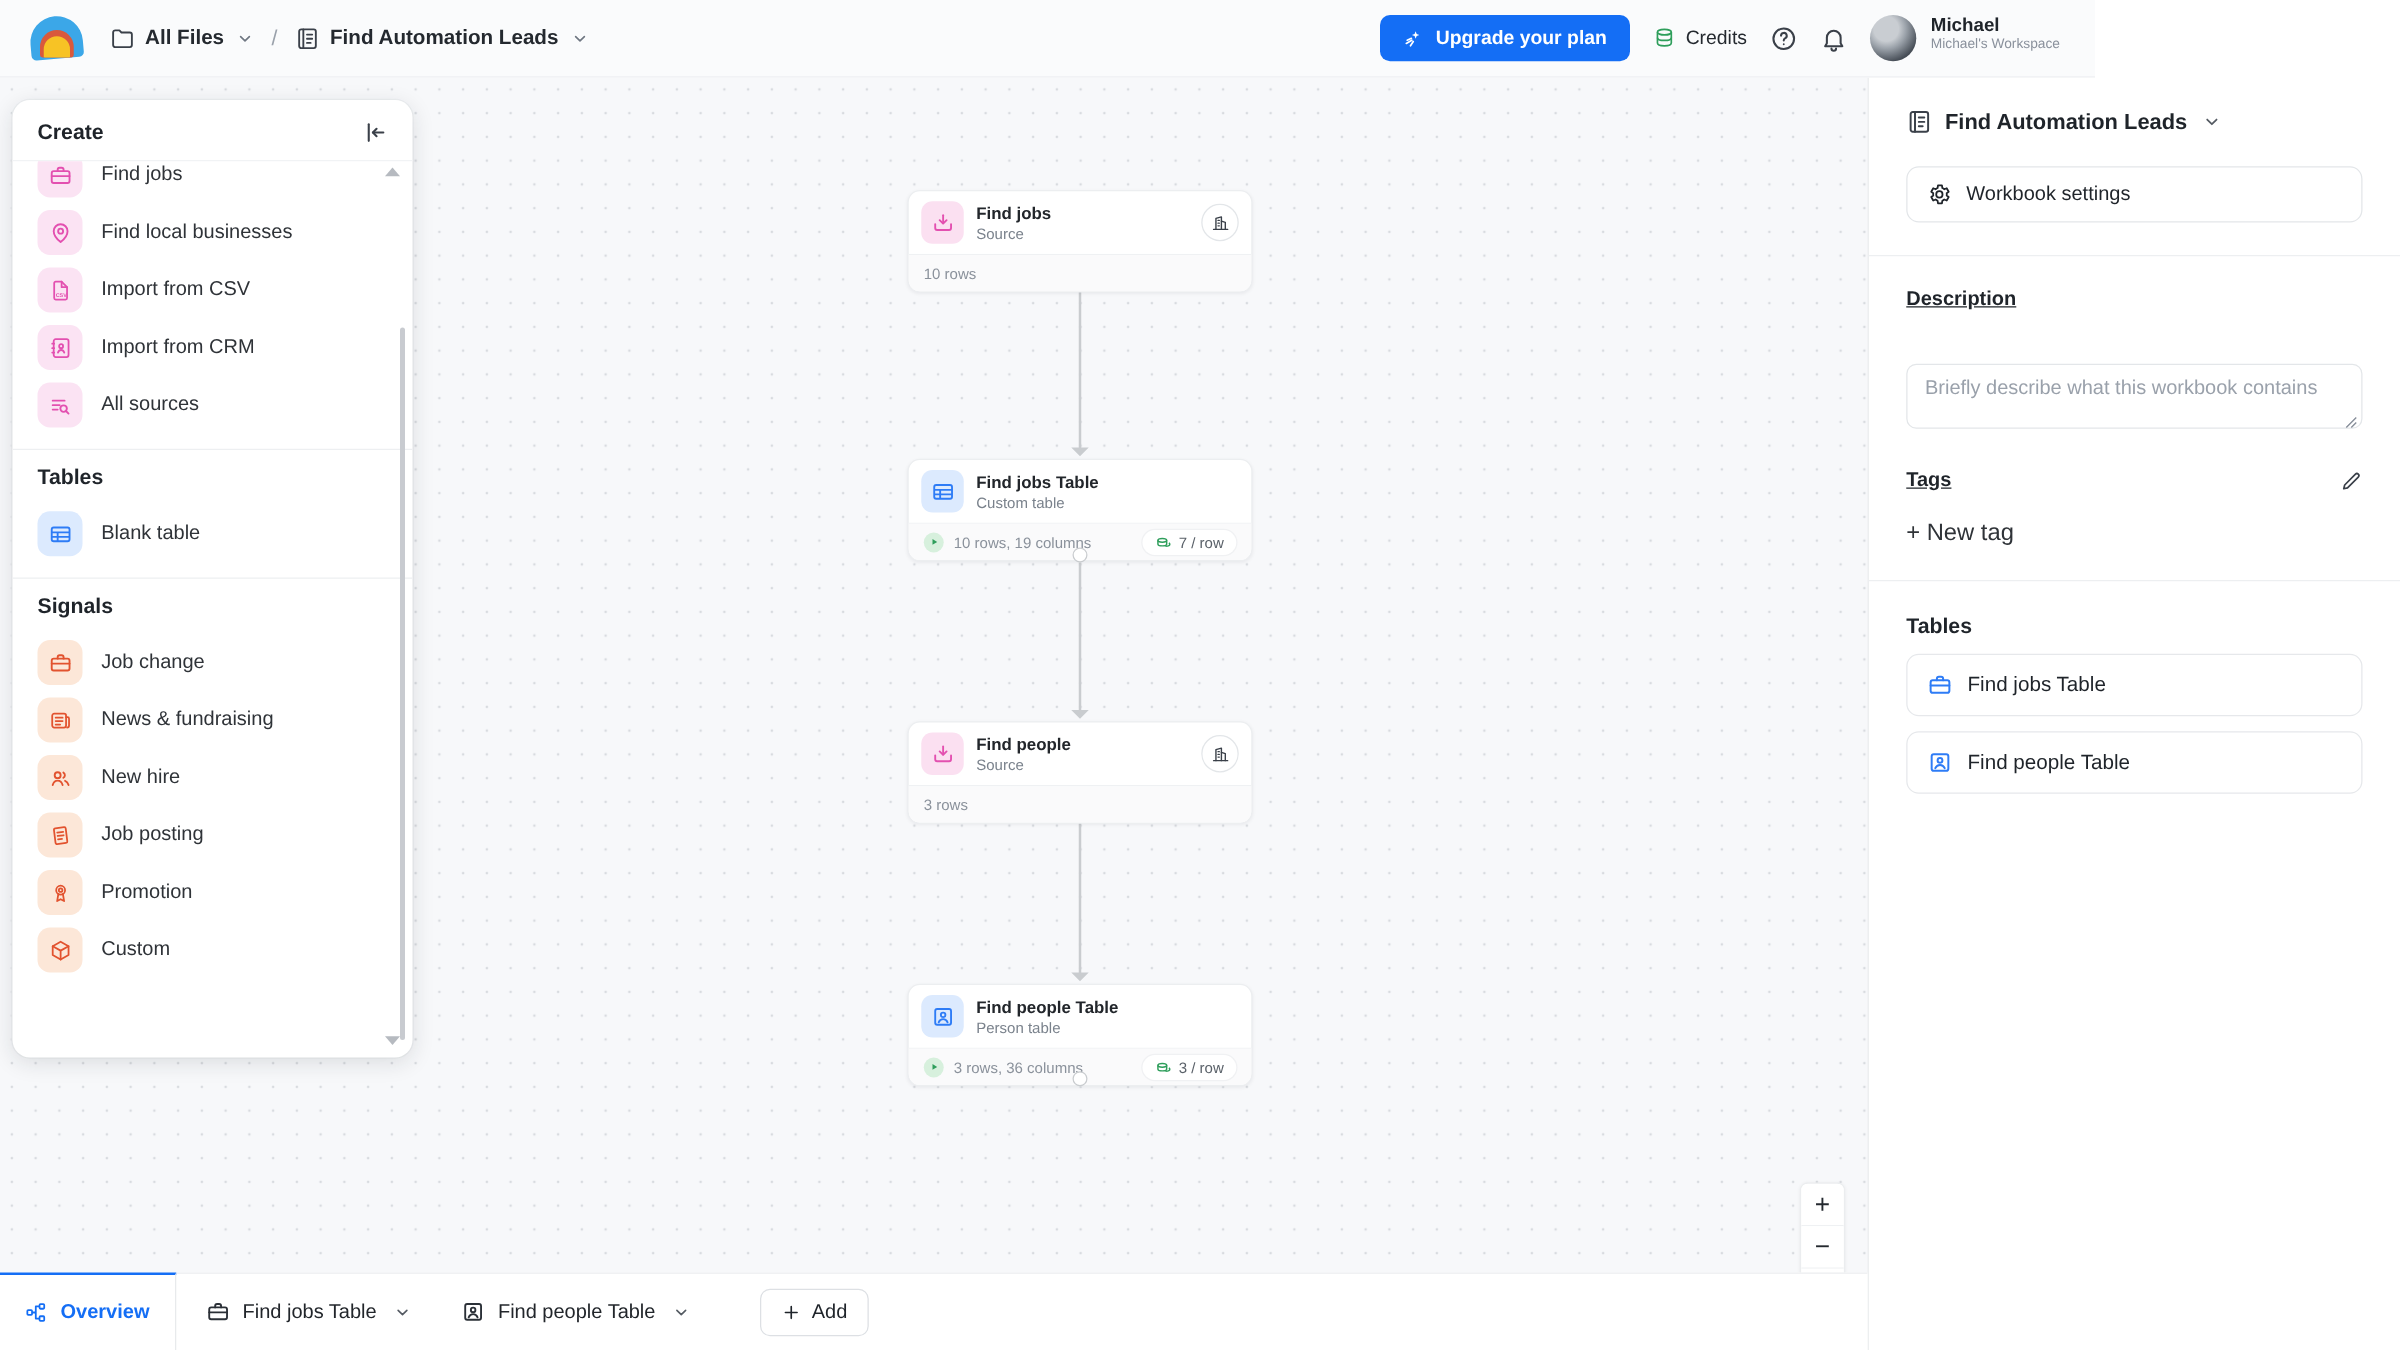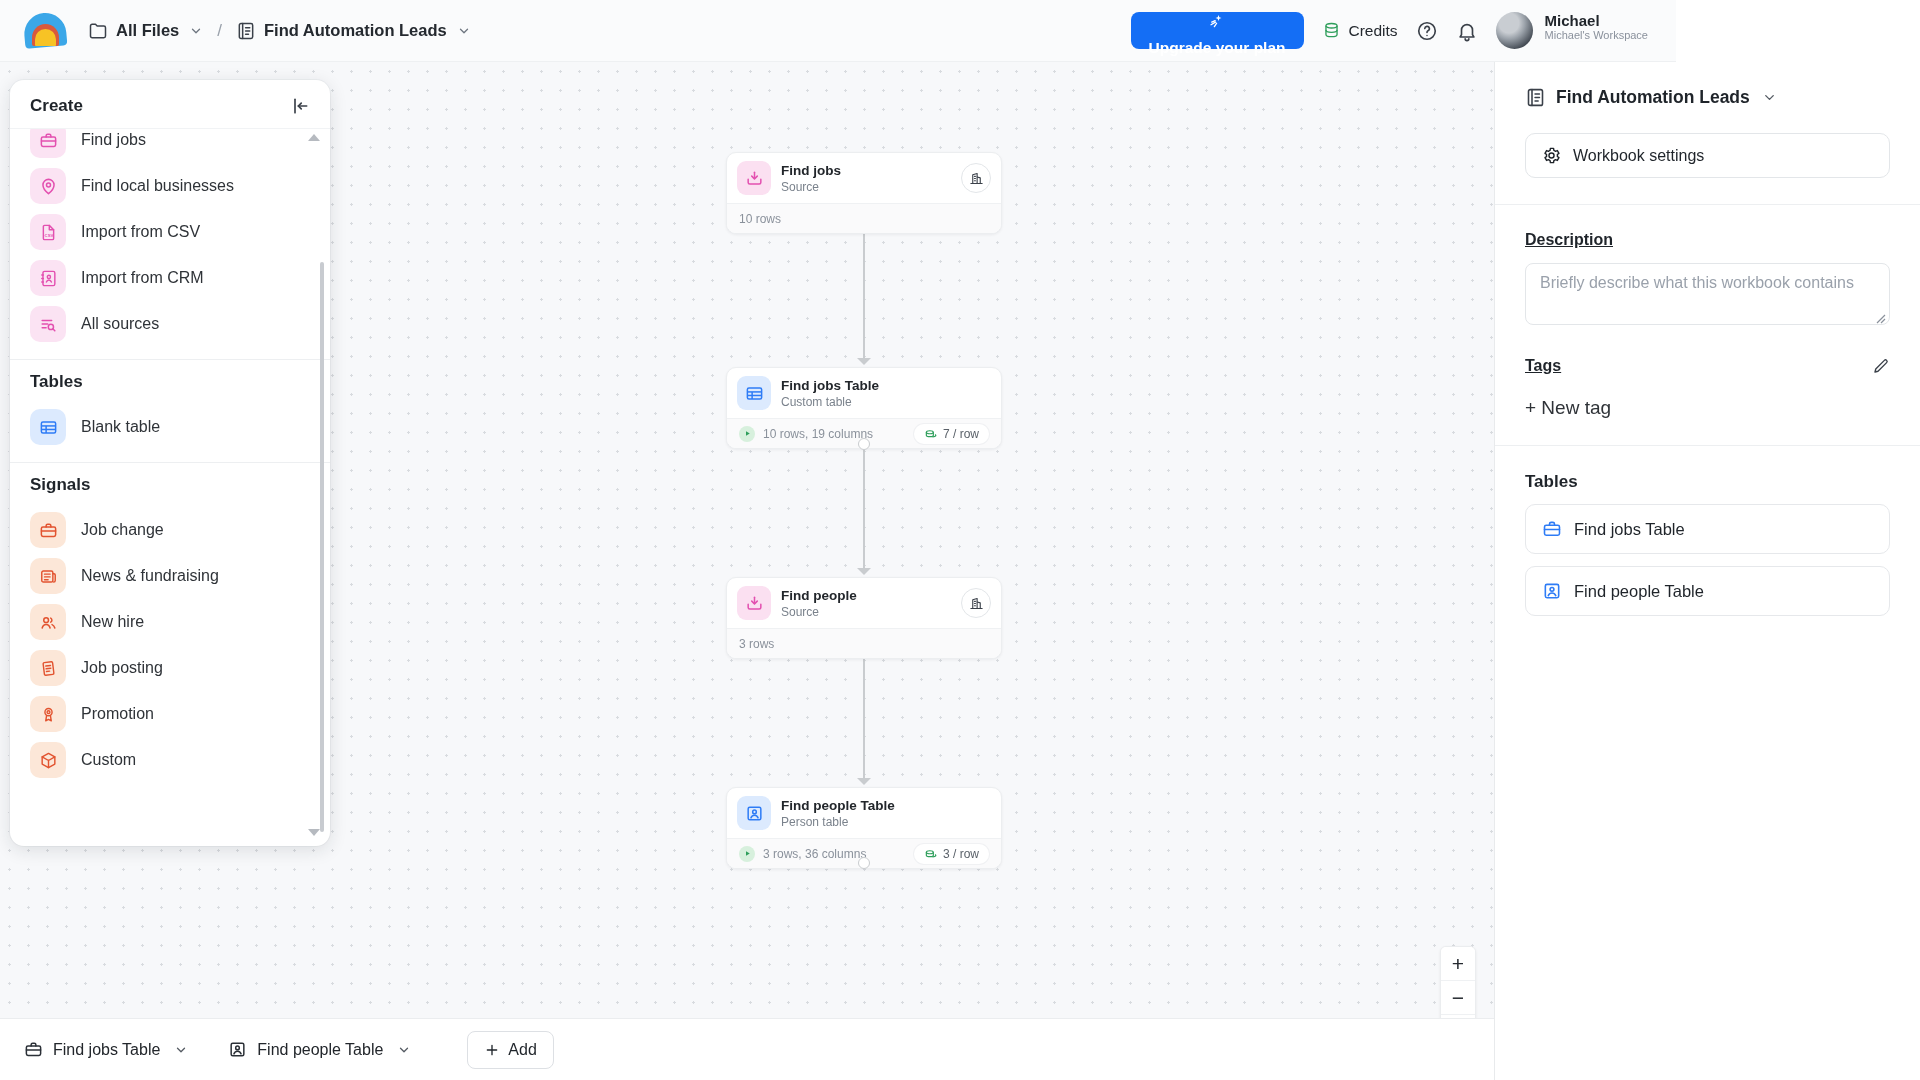--- a/index.html
+++ b/index.html
@@ -14,21 +14,21 @@
   .logo { position:relative; width:42px; height:36px; margin:0 22px 0 24px; flex:none; }
   .arch { position:absolute; bottom:2px; border-bottom:none; }
   .arch.blue { left:0; width:42px; height:34px; background:#3BA7E8; border-radius:21px 21px 4px 4px; transform:rotate(-5deg); }
   .arch.red  { left:8px; width:27px; height:22px; background:#D9593C; border-radius:14px 14px 2px 2px; bottom:3px;}
   .arch.yellow { left:11px; width:21px; height:17px; background:#F7C325; border-radius:11px 11px 1px 1px; bottom:3px;}
   .crumb { display:flex; align-items:center; gap:8px; font-size:16.5px; font-weight:600; color:#24292F; }
   .crumb .sep { color:#9AA1AB; font-weight:400; margin:0 6px; font-size:17px; }
   .crumb .chev { color:#6E7681; margin-left:2px; }
   .tb-right { margin-left:auto; display:flex; align-items:center; gap:18px; padding-right:28px; }
   .upgrade-btn { display:flex; align-items:center; gap:9px; background:#146EF5; color:#fff;
-    border:none; border-radius:8px; height:37px; padding:0 18px; font-size:15.5px; font-weight:600; cursor:pointer;flex-direction:column; }
+    border:none; border-radius:8px; height:37px; padding:0 18px; font-size:15.5px; font-weight:600; cursor:pointer; }
   .credits { display:flex; align-items:center; gap:8px; font-size:15.5px; color:#24292F; }
   .tb-icon { color:#3A4049; }
   .avatar { width:37px; height:37px; border-radius:50%; flex:none;
     background:radial-gradient(circle at 35% 30%, #C9CDD2 0 28%, #9BA2AA 45%, #474E57 75%, #2E343B 100%); }
   .user-block { line-height:1.15; }
   .user-name { font-size:15px; font-weight:700; color:#1F242A; }
   .user-ws { font-size:11px; color:#8A919C; }
 
   
   #canvas { position:absolute; left:0; top:62px; width:1494px; height:956px;
@@ -100,22 +100,22 @@
     background:#fff; border-left:1px solid #E8EAEC; padding:0 30px; }
   .rp-header { display:flex; align-items:center; gap:10px; margin-top:25px; }
   .rp-title { font-size:17.5px; font-weight:600; color:#1F242A; }
   .rp-chev { color:#555B63; margin-left:2px; }
   .wb-btn { margin-top:25px; width:100%; height:45px; display:flex; align-items:center; gap:12px;
     background:#fff; border:1px solid #E3E6E9; border-radius:10px; padding:0 16px;
     font-size:16px; font-weight:500; color:#1F242A; font-family:inherit; cursor:pointer; }
   .rp-div { border-top:1px solid #EDEFF1; margin:26px -30px; }
   .rp-label { font-size:16px; font-weight:700; color:#1F242A;text-decoration:underline; }
   .desc-wrap { position:relative; margin-top:14px; }
-  .desc-area { width:100%; height:62px; border:1px solid #E3E6E9; border-radius:8px;
-    padding:10px 14px; font-family:inherit; font-size:16px; color:#24292F; resize:none; outline:none; }
+  .desc-area { width:100%; height:52px; border:1px solid #E3E6E9; border-radius:8px;
+    padding:10px 14px; font-family:inherit; font-size:16px; color:#24292F; resize:none; outline:none;margin-top:28px; }
   .desc-area::placeholder { color:#9AA1AB; }
   .resize-glyph { position:absolute; right:4px; bottom:5px; color:#8A919C; pointer-events:none; }
   .tags-row { display:flex; align-items:center; justify-content:space-between; margin-top:28px; }
   .edit-pencil { color:#3A4049; cursor:pointer; }
   .new-tag { margin-top:22px; font-size:19px; color:#2F3338; cursor:pointer; display:inline-block; }
   .rp-card { display:flex; align-items:center; gap:12px; height:50px; border:1px solid #E6E8EB;
     border-radius:10px; padding:0 16px; margin-top:12px; font-size:16.5px; font-weight:500;
     color:#1F242A; cursor:pointer; background:#fff; }
   .rp-card .ic { color:#2E7CF6; }
   .rp-tables-heading { margin-top:28px; font-size:17px; font-weight:700; color:#1F242A; }
@@ -579,20 +579,31 @@
           <rect x="4" y="4" width="16" height="16" rx="2"></rect>
           <circle cx="12" cy="10" r="2.3"></circle>
           <path d="M7.5 17.5c.9-2.2 2.7-3.2 4.5-3.2s3.6 1 4.5 3.2"></path>
         </svg>
     </span>
     <span>Find people Table</span>
   </div>
 </aside>
 
 <footer id="bottombar">
+  <div class="ov-tab">
+    <span class="ic">
+      <svg width="18" height="18" viewBox="0 0 24 24" fill="none" stroke="currentColor" stroke-width="1.9" stroke-linejoin="round">
+          <rect x="2.5" y="9.5" width="5" height="5" rx="1"></rect>
+          <rect x="15.5" y="3" width="5" height="5" rx="1"></rect>
+          <rect x="15.5" y="16" width="5" height="5" rx="1"></rect>
+          <path d="M7.5 12h4V5.5h4M11.5 12v6.5h4"></path>
+        </svg>
+    </span>
+    <span>Overview</span>
+  </div>
 
   <div class="bt-tab">
     <span class="ic bt-icon">
       <svg width="19" height="19" viewBox="0 0 24 24" fill="none" stroke="currentColor" stroke-width="1.9" stroke-linecap="round" stroke-linejoin="round">
           <rect x="3" y="7.5" width="18" height="12" rx="2"></rect>
           <path d="M9 7.5V6a2 2 0 0 1 2-2h2a2 2 0 0 1 2 2v1.5"></path>
           <path d="M3 12.5h18"></path>
         </svg>
     </span>
     <span>Find jobs Table</span>

